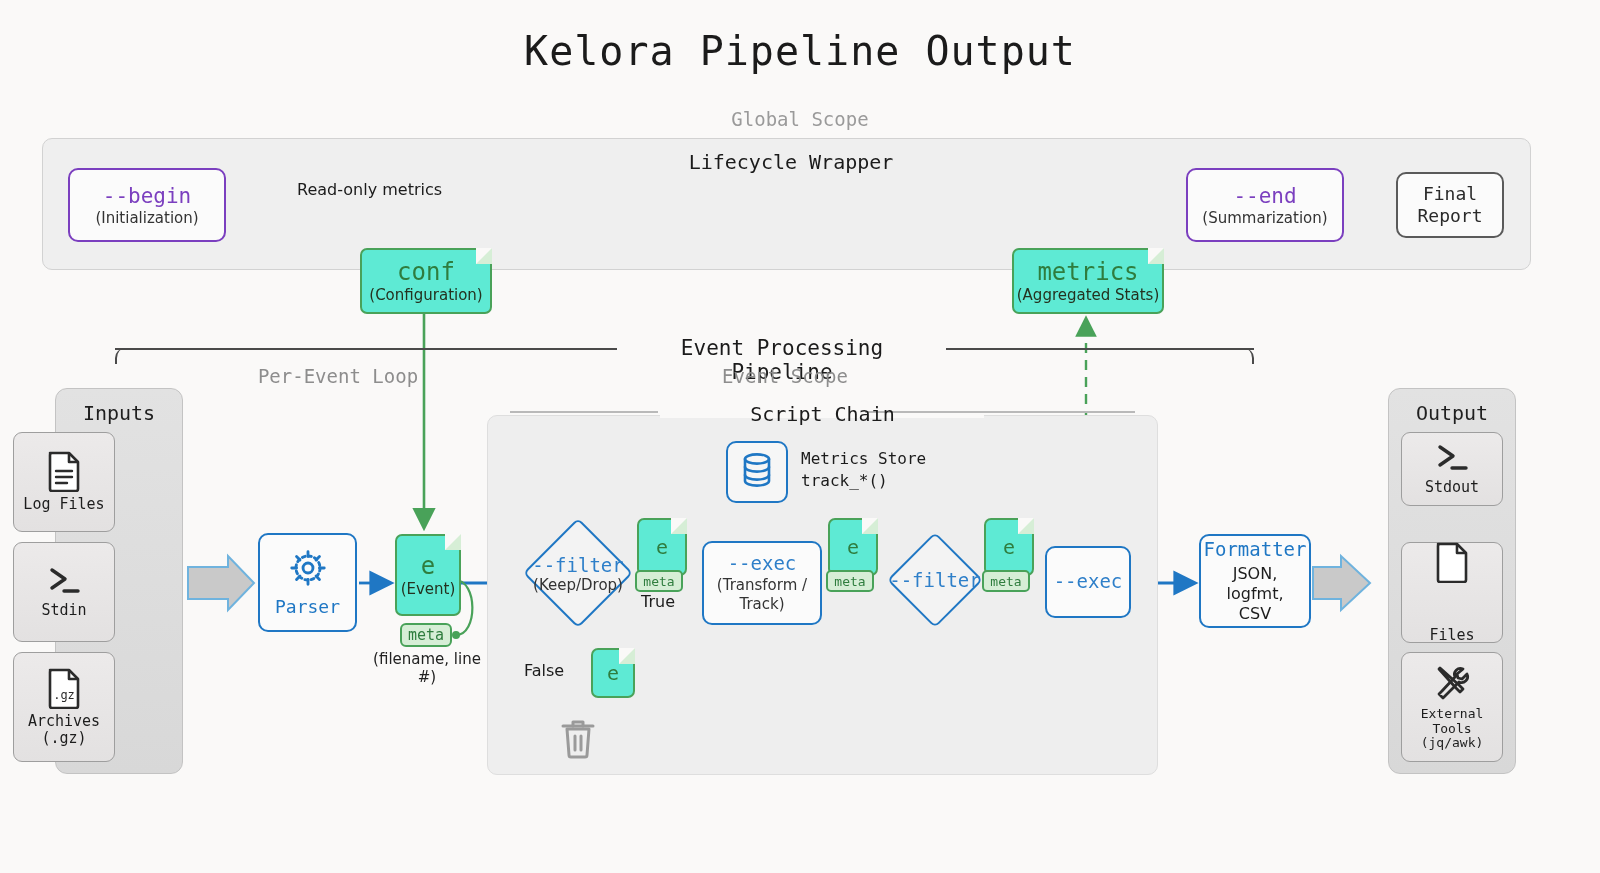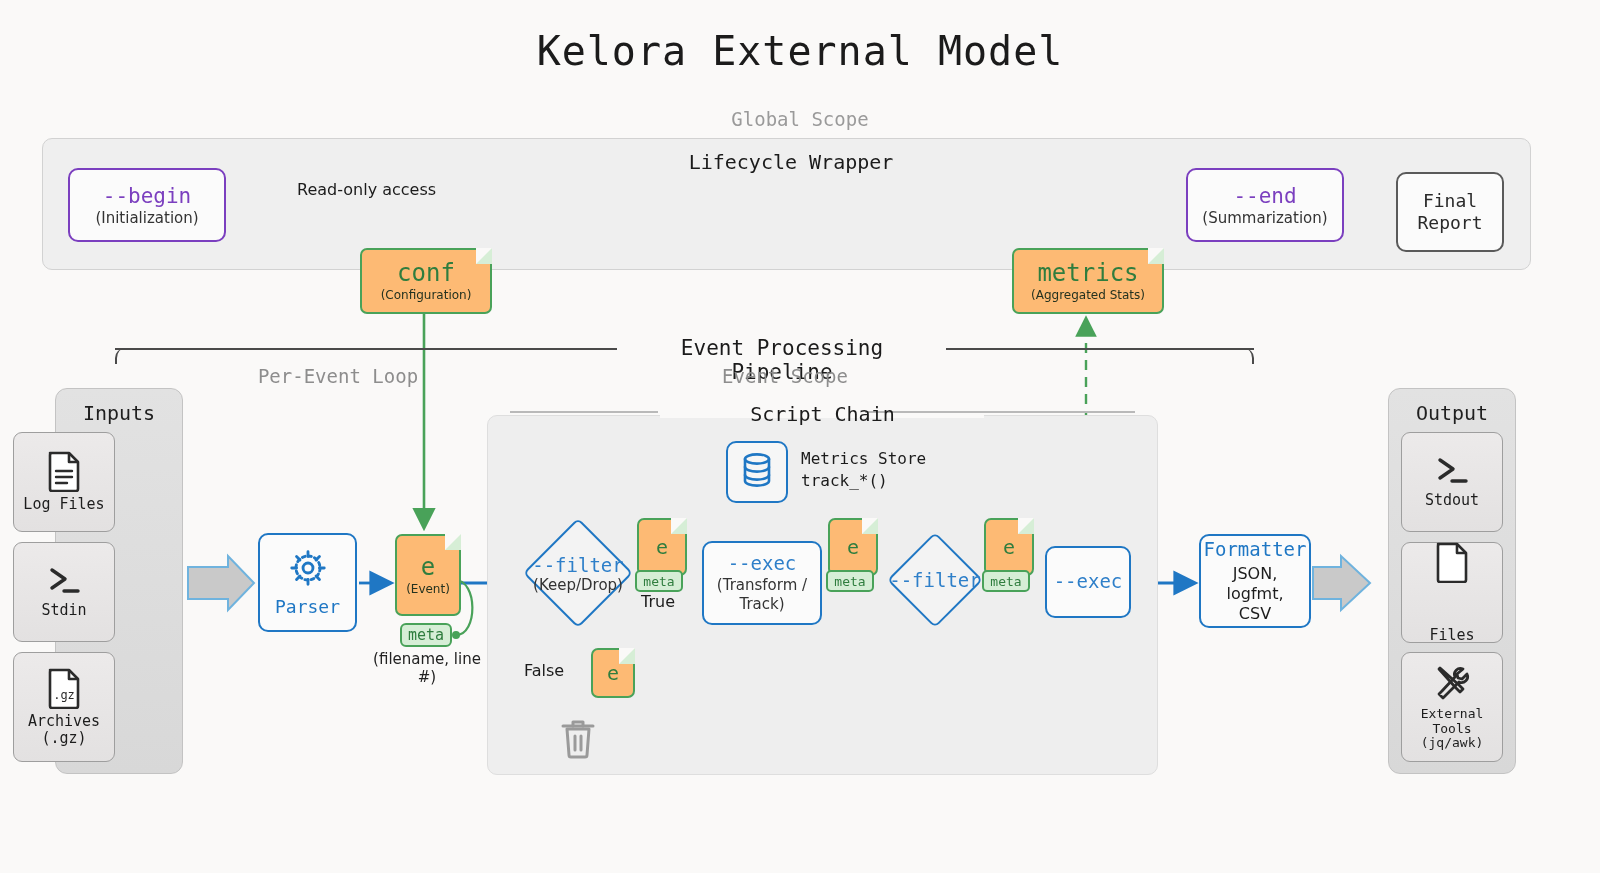--- a/index.html
+++ b/index.html
@@ -38,41 +38,41 @@
     text-align:center;line-height:1.25;
   }
   .purple{border:2.6px solid #7b3fbf;}
   .gray{border:2.2px solid #5a5a5a;}
   .blue{border:2.6px solid #1f77c4;}
   .flag{font-size:21px;color:#7b3fbf;}
   .sub{font-family:"DejaVu Sans","Liberation Sans",sans-serif;font-size:15px;color:#333;}
 
   #begin-box{left:68px;top:168px;width:158px;height:74px;}
   #end-box{left:1186px;top:168px;width:158px;height:74px;}
-  #final-report{left:1396px;top:172px;width:108px;height:80px;font-size:18px;color:#2a2a2a;}
+  #final-report{left:1396px;top:172px;width:108px;height:66px;font-size:18px;color:#2a2a2a;}
   #final-report span{display:block;}
 
   
   .note{
-    background:#fdba74;border:2.2px solid #49a259;
+    background:#5eead4;border:2.2px solid #49a259;
     border-radius:7px;position:absolute;
     display:flex;flex-direction:column;align-items:center;justify-content:center;
     text-align:center;line-height:1.2;
   }
   .note::after{
     content:"";position:absolute;right:-2px;top:-2px;
     border-style:solid;border-width:0 0 16px 16px;
     border-color:transparent transparent #d6eed6 #faf9f8;
   }
   .note::before{
     content:"";position:absolute;right:-2px;top:-2px;width:16px;height:16px;
     background:linear-gradient(45deg,transparent 49%,#49a259 49%,#49a259 60%,transparent 60%);
   }
   .note .big{font-size:24px;color:#2f7d3e;}
-  .note .cap{font-family:"DejaVu Sans","Liberation Sans",sans-serif;font-size:12px;color:#24321f;}
+  .note .cap{font-family:"DejaVu Sans","Liberation Sans",sans-serif;font-size:15px;color:#24321f;}
 
   #conf-note{left:360px;top:248px;width:128px;height:62px;}
   #metrics-note{left:1012px;top:248px;width:148px;height:62px;}
   #epp-line-left{left:115px;top:348px;width:502px;height:2px;background:#4a4a4a;}
   #epp-line-right{left:946px;top:348px;width:308px;height:2px;background:#4a4a4a;}
   #epp-corner-l{left:115px;top:348px;width:14px;height:16px;border-left:2px solid #4a4a4a;border-top-left-radius:10px;}
   #epp-corner-r{left:1240px;top:348px;width:14px;height:16px;border-right:2px solid #4a4a4a;border-top-right-radius:10px;}
   #epp-title{left:627px;top:336px;width:310px;text-align:center;font-size:21px;color:#1b1b1b;}
   #per-event-loop{left:248px;top:365px;width:180px;text-align:center;font-size:19px;color:#8d8d8d;}
   #event-scope{left:690px;top:365px;width:190px;text-align:center;font-size:19px;color:#8d8d8d;}
@@ -219,32 +219,32 @@
      filter2 --&gt;
     <path d="M824,583 L896,583" stroke="#1f77c4" stroke-width="2.8" fill="none" marker-end="url(#ab)"></path>
      exec2 --&gt;
     <path d="M972,583 L1039,583" stroke="#1f77c4" stroke-width="2.8" fill="none" marker-end="url(#ab)"></path>
      formatter --&gt;
     <path d="M1133,583 L1193,583" stroke="#1f77c4" stroke-width="2.8" fill="none" marker-end="url(#ab)"></path>
      output (fat light arrow) --&gt;
     <path d="M1313,567 L1341,567 L1341,556 L1370,583 L1341,610 L1341,599 L1313,599 z" fill="#c9c9c9" stroke="#6fb3de" stroke-width="2"></path>
   </svg>
 
-  <div class="abs" id="title">Kelora External Model</div>
+  <div class="abs" id="title">Kelora Pipeline Output</div>
   <div class="abs" id="global-scope-label">Global Scope</div>
 
   <div class="abs" id="lifecycle"></div>
   <div class="abs" id="lifecycle-title">Lifecycle Wrapper</div>
 
   <div class="abs nodebox purple" id="begin-box">
     <div class="flag">--begin</div>
     <div class="sub">(Initialization)</div>
   </div>
 
-  <div class="edge-label" id="label-readonly">Read-only access</div>
+  <div class="edge-label" id="label-readonly">Read-only metrics</div>
 
   <div class="abs nodebox purple" id="end-box">
     <div class="flag">--end</div>
     <div class="sub">(Summarization)</div>
   </div>
 
   <div class="abs nodebox gray" id="final-report">
     <span>Final</span>
     <span>Report</span>
   </div>
@@ -404,21 +404,21 @@
       <div>JSON,</div>
       <div>logfmt,</div>
       <div>CSV</div>
     </div>
   </div>
 
   <div class="abs column" id="output-col">
     <div class="col-title">Output</div>
   </div>
 
-  <div class="abs cell" style="left:1401px;top:432px;height:100px;">
+  <div class="abs cell" style="left:1401px;top:432px;height:74px;">
     <span>
       <svg width="40" height="34" viewBox="0 0 40 34">
         <path d="M8 6 L21 15 L8 24" fill="none" stroke="#2b2b2b" stroke-width="3.4" stroke-linecap="round" stroke-linejoin="round"></path>
         <path d="M20 27 h14" stroke="#2b2b2b" stroke-width="3.4" stroke-linecap="round"></path>
       </svg>
     </span>
     <span class="lbl">Stdout</span>
   </div>
 
   <div class="abs cell" style="left:1401px;top:542px;height:101px;gap:40px;">

